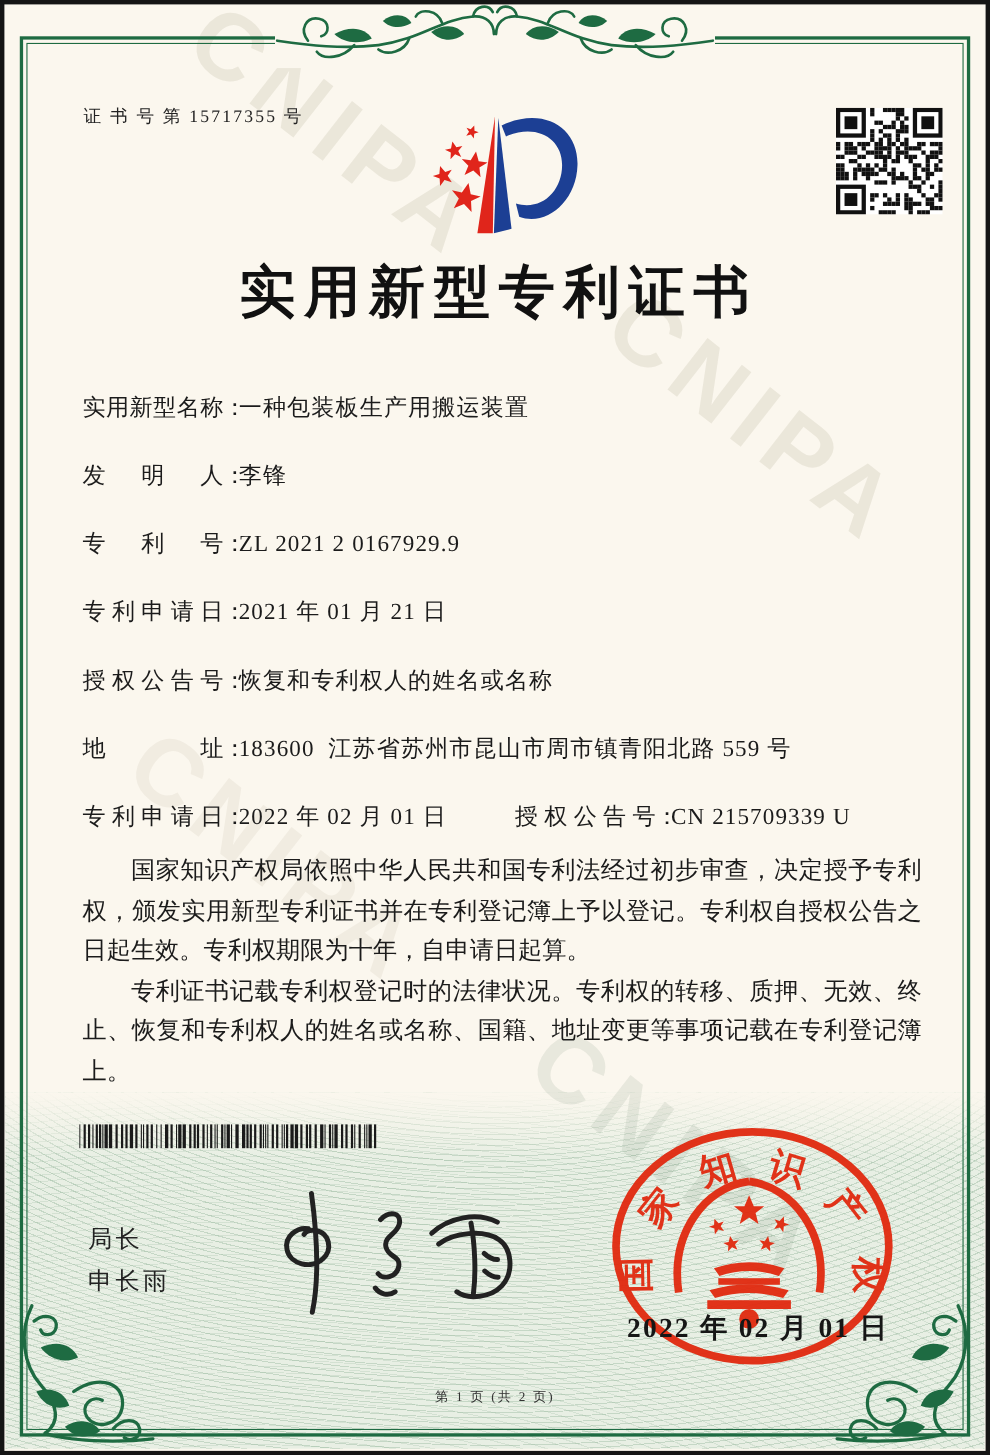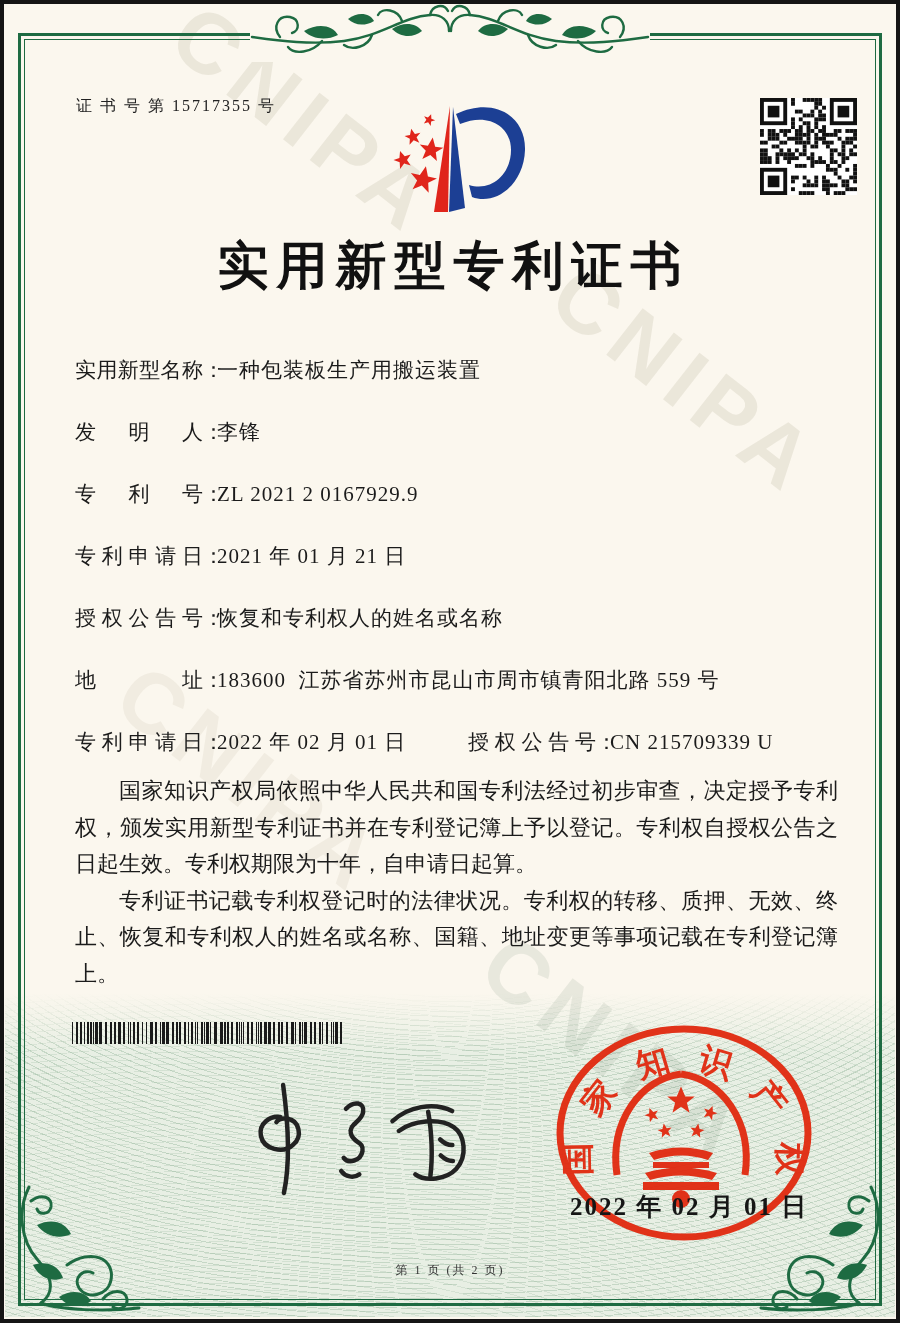--- a/index.html
+++ b/index.html
@@ -458,20 +458,24 @@
         <rect x="247" y="0" width="2" height="22"></rect>
         <rect x="250" y="0" width="1" height="22"></rect>
         <rect x="254" y="0" width="2" height="22"></rect>
         <rect x="259" y="0" width="1" height="22"></rect>
         <rect x="261" y="0" width="1" height="22"></rect>
         <rect x="263" y="0" width="3" height="22"></rect>
         <rect x="268" y="0" width="2" height="22"></rect>
       </g>
   </svg>
 
+  <div class="officer">
+    <div>局长</div>
+    <div>申长雨</div>
+  </div>
 
   <svg class="signature" viewBox="0 0 250 130">
     <g stroke="#222" fill="none" stroke-width="4.5" stroke-linecap="round" stroke-linejoin="round" transform="rotate(-2 125 65)">
       <path d="M38,42 C28,40 16,48 18,60 C20,74 40,79 50,70 C60,62 57,46 45,44 C40,43 36,44 34,47"></path>
       <path d="M42,10 C45,40 47,86 39,118"></path>
       <path d="M104,36 C112,28 123,30 121,40 C119,50 106,51 108,61 C110,71 121,69 119,79 C117,89 104,91 100,85"></path>
       <path d="M97,98 C101,104 109,106 115,102"></path>
       <path d="M150,50 C166,36 192,32 210,42"></path>
       <path d="M156,60 C170,50 197,48 211,58 C222,66 224,88 212,100 C202,110 181,112 171,104"></path>
       <path d="M186,42 C189,62 189,88 186,106"></path>

